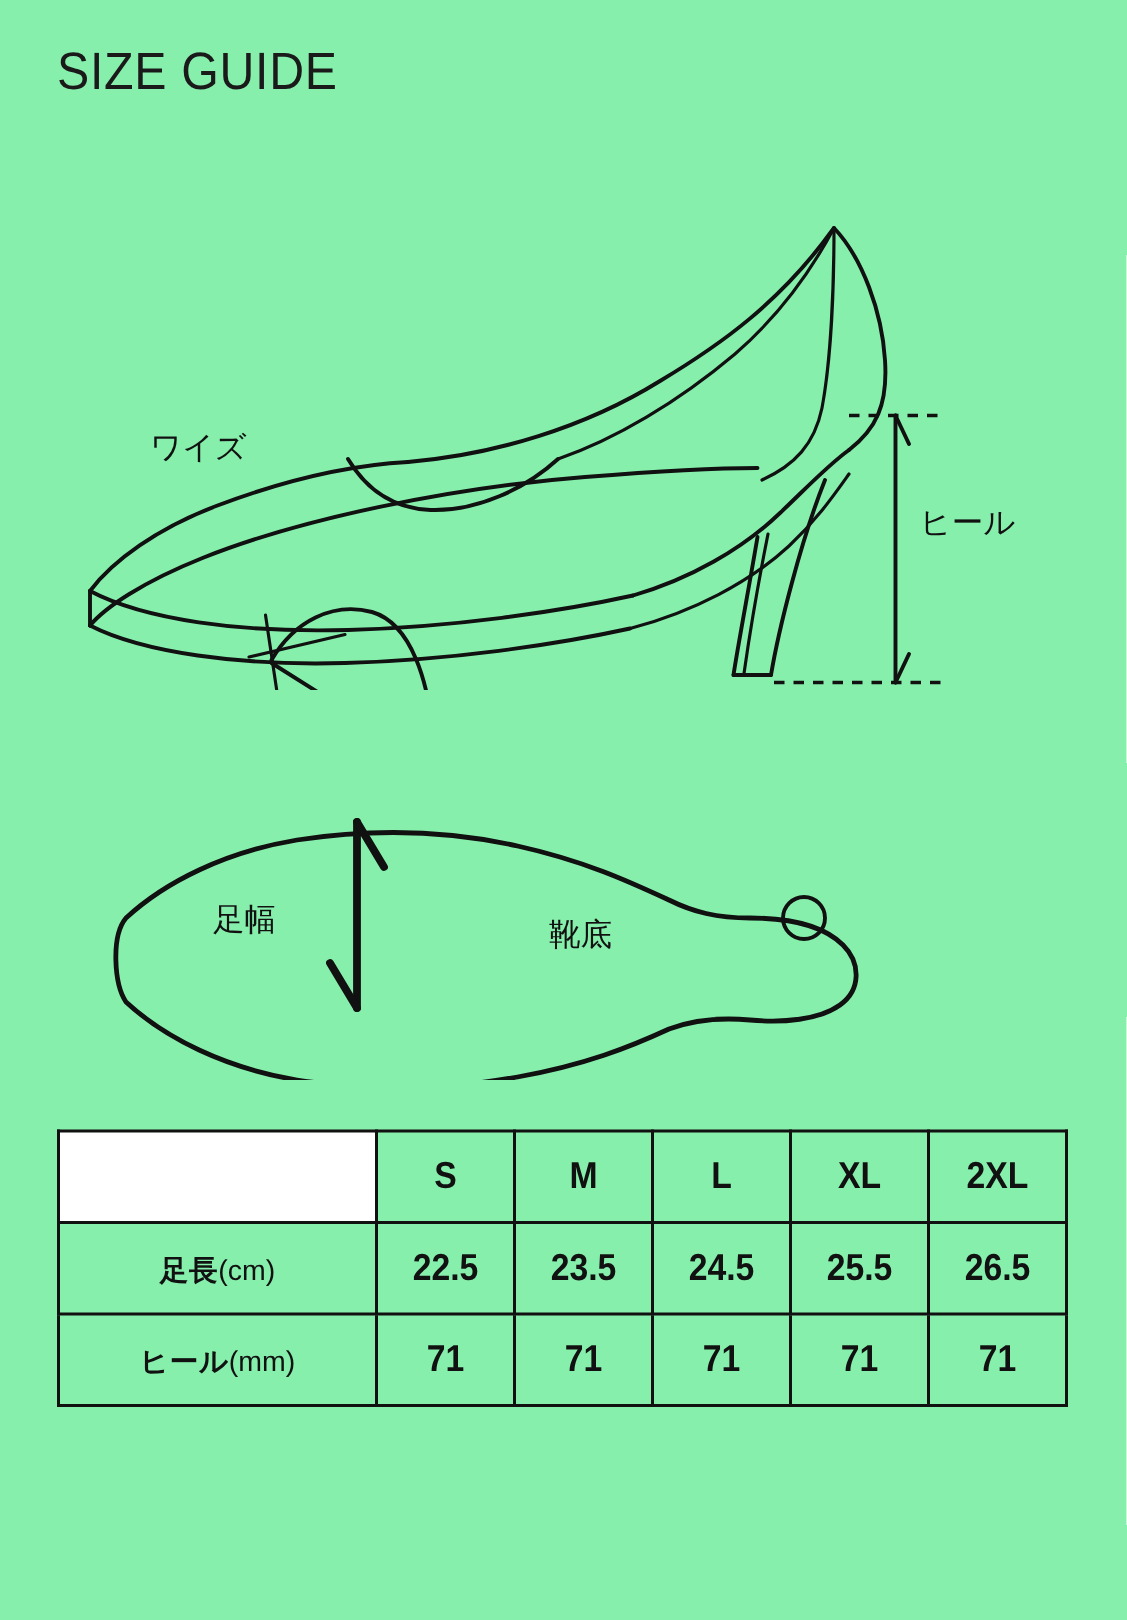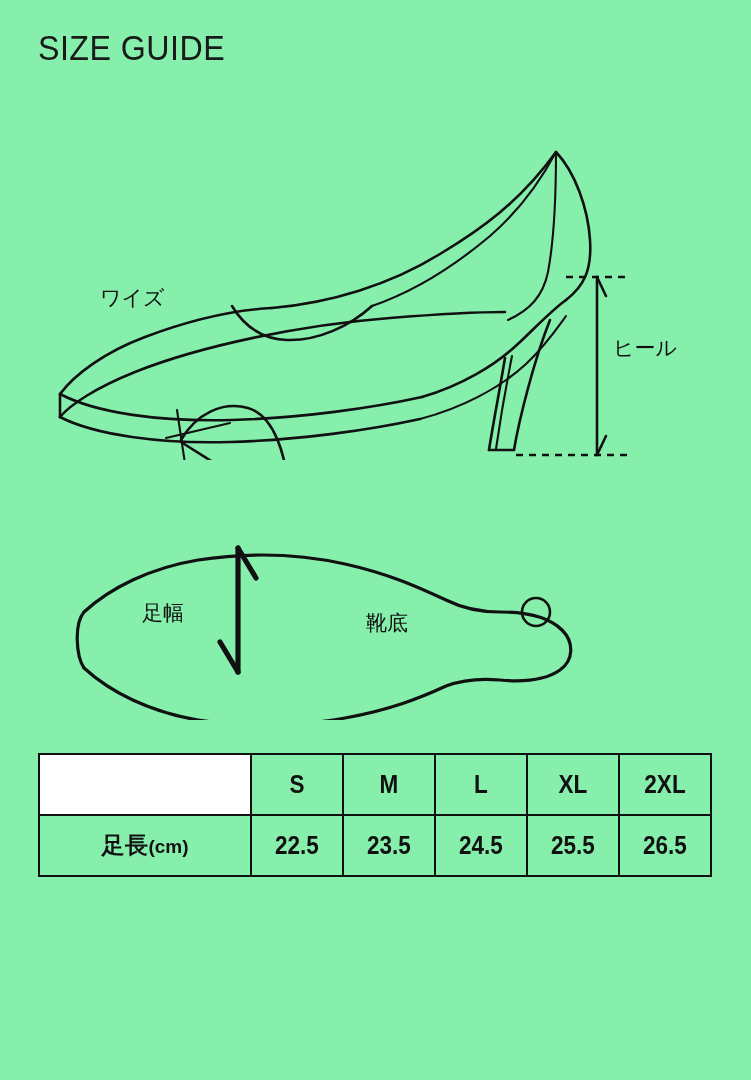--- a/index.html
+++ b/index.html
@@ -116,26 +116,26 @@
   th.corner-cell {
     background: #ffffff;
   }
   td.row-label {
     font-size: 23px;
     font-weight: 700;
     white-space: nowrap;
   }
   td.row-label .unit {
     font-size: 19px;
-    font-weight: 700;
+    font-weight: 400;
   }
   td.row-label .jp {
     font-family: "DejaVu Sans", "Liberation Sans", sans-serif;
     font-weight: 700;
-    font-size: 23px;
+    font-size: 19px;
     letter-spacing: 0.5px;
   }
   td.data-cell {
     font-size: 25px;
     font-weight: 700;
     transform: scaleX(0.9);
   }
 </style>
 </head>
 <body>
@@ -251,18 +251,26 @@
         <tr>
           <td class="row-label"><span class="jp">足長</span><span class="unit">(cm)</span></td>
           <td class="data-cell">22.5</td>
           <td class="data-cell">23.5</td>
           <td class="data-cell">24.5</td>
           <td class="data-cell">25.5</td>
           <td class="data-cell">26.5</td>
         </tr>
 
 
+        <tr>
+          <td class="row-label"><span class="jp">ヒール</span><span class="unit">(mm)</span></td>
+          <td class="data-cell">71</td>
+          <td class="data-cell">71</td>
+          <td class="data-cell">71</td>
+          <td class="data-cell">71</td>
+          <td class="data-cell">71</td>
+        </tr>
 
       </tbody>
     </table>
   </div>
 
 </div>
 
 </body></html>

